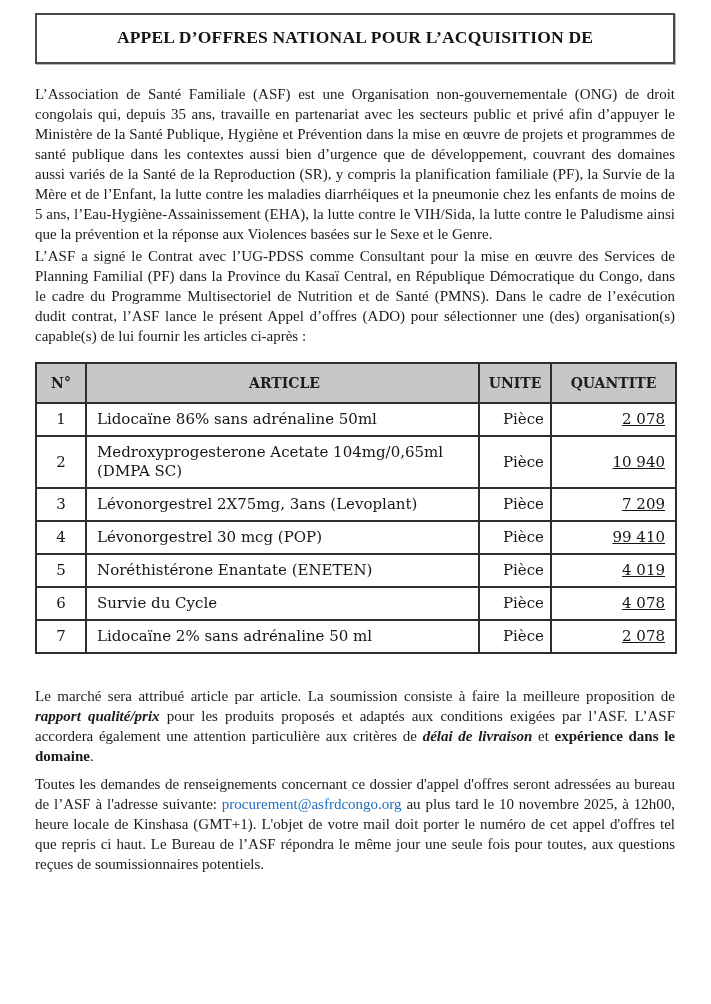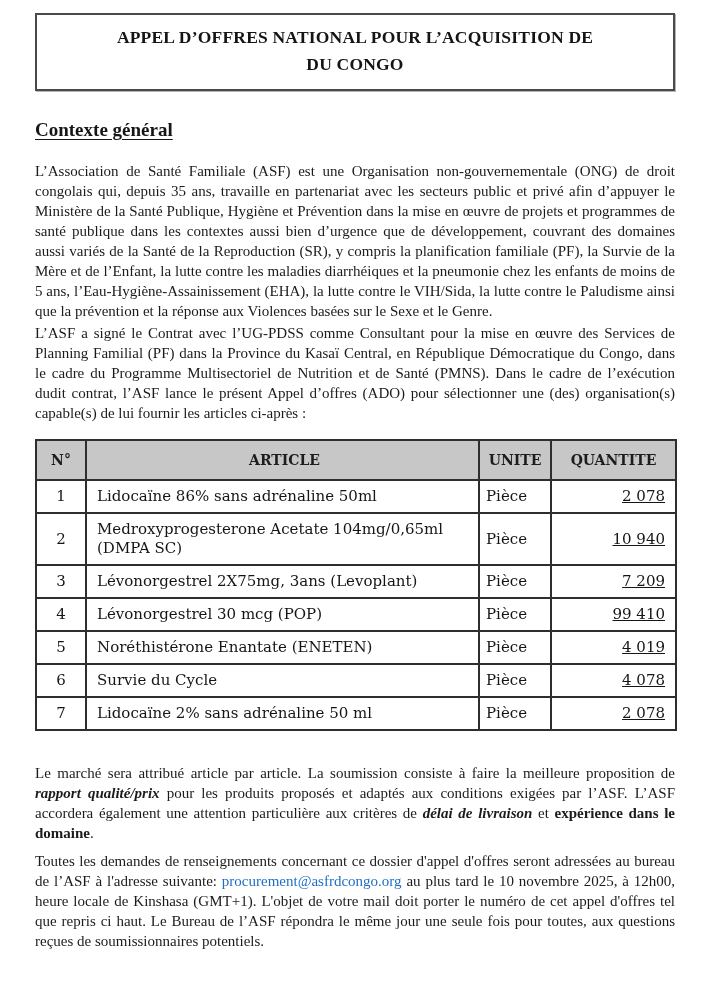--- a/index.html
+++ b/index.html
@@ -80,45 +80,43 @@
   table.articles th.col-qty { text-align: center; }
   table.articles th.col-article { padding-left: 10px; text-align: center; }
   table.articles td {
     font-size: 15px;
     color: #151515;
     padding: 6px 6px;
     line-height: 19px;
   }
   table.articles td.col-num  { text-align: center; }
   table.articles td.col-article { padding-left: 10px; padding-right: 14px; }
-  table.articles td.col-unit { text-align: left; border-radius: 6px; }
+  table.articles td.col-unit { text-align: right; border-radius: 6px; }
   table.articles td.col-qty  { text-align: right; padding-right: 10px; text-decoration: underline; }
 
   .seg-normal { }
   .seg-bold { font-weight: bold; }
   .seg-bold-italic { font-weight: bold; font-style: italic; }
   a.email-link {
     color: var(--link-color, #1f6fc5);
     text-decoration: none;
     cursor: pointer;
   }
 </style>
 </head>
 <body>
 
 <div class="page">
 
   <div class="title-box">
     <div id="title-lines">
         <div class="title-line">APPEL D’OFFRES NATIONAL POUR L’ACQUISITION DE</div>
-        <div class="title-line">DU CONGO</div>
       </div>
   </div>
 
-  <div class="heading">Contexte général</div>
 
   <p class="body-par p-context1">L’Association de Santé Familiale (ASF) est une Organisation non-gouvernementale (ONG) de droit congolais qui, depuis 35 ans, travaille en partenariat avec les secteurs public et privé afin d’appuyer le Ministère de la Santé Publique, Hygiène et Prévention dans la mise en œuvre de projets et programmes de santé publique dans les contextes aussi bien d’urgence que de développement, couvrant des domaines aussi variés de la Santé de la Reproduction (SR), y compris la planification familiale (PF), la Survie de la Mère et de l’Enfant, la lutte contre les maladies diarrhéiques et la pneumonie chez les enfants de moins de 5 ans, l’Eau-Hygiène-Assainissement (EHA), la lutte contre le VIH/Sida, la lutte contre le Paludisme ainsi que la prévention et la réponse aux Violences basées sur le Sexe et le Genre.</p>
 
   <p class="body-par p-context2">L’ASF a signé le Contrat avec l’UG-PDSS comme Consultant pour la mise en œuvre des Services de Planning Familial (PF) dans la Province du Kasaï Central, en République Démocratique du Congo, dans le cadre du Programme Multisectoriel de Nutrition et de Santé (PMNS). Dans le cadre de l’exécution dudit contrat, l’ASF lance le présent Appel d’offres (ADO) pour sélectionner une (des) organisation(s) capable(s) de lui fournir les articles ci-après :</p>
 
   <table class="articles">
     <colgroup>
       <col style="width:50px">
       <col style="width:393px">
       <col style="width:72px">

